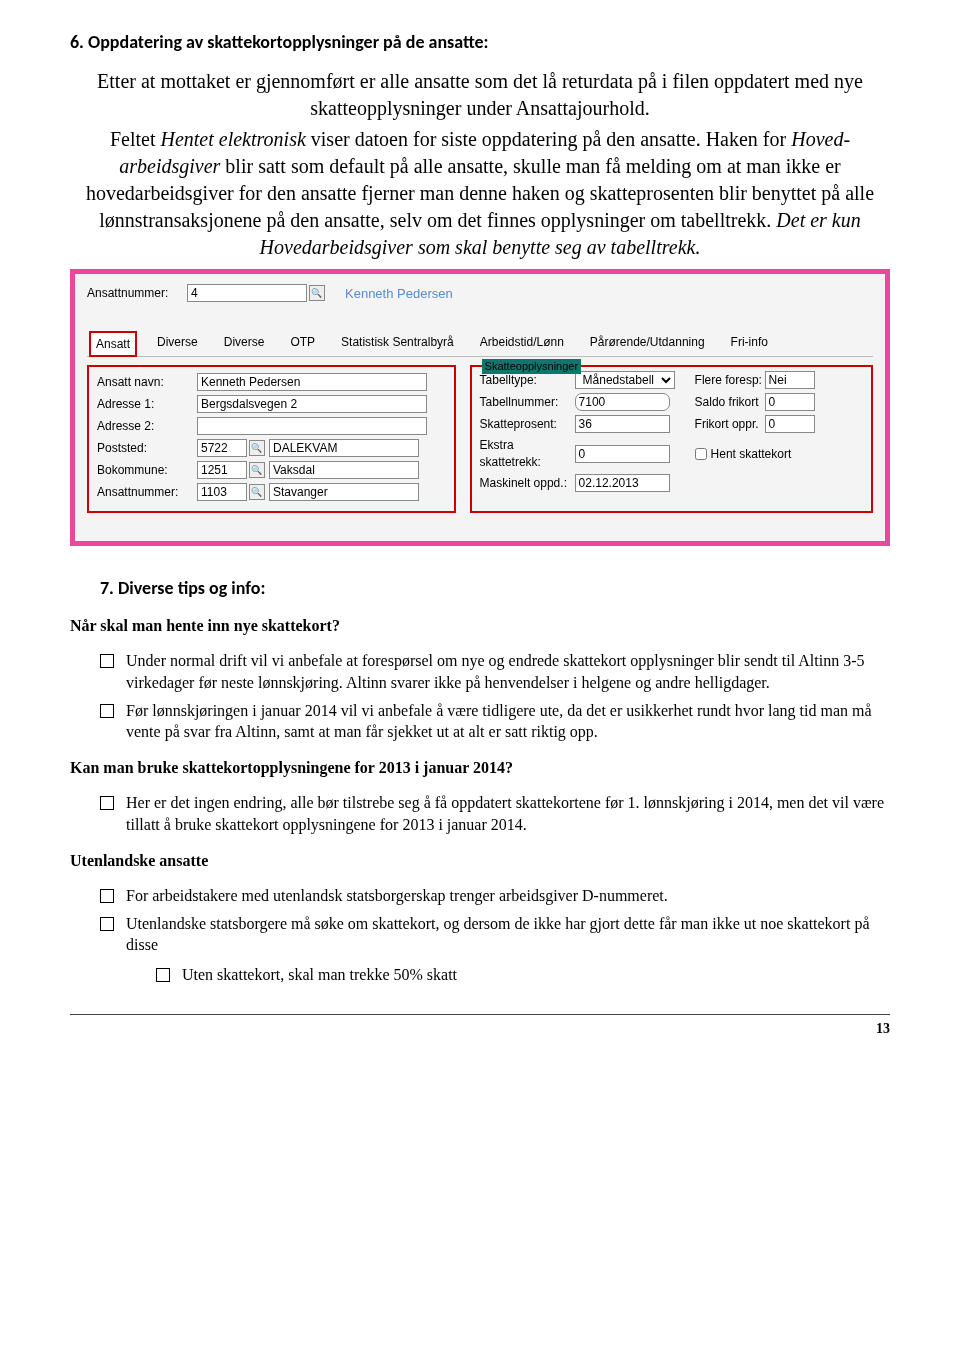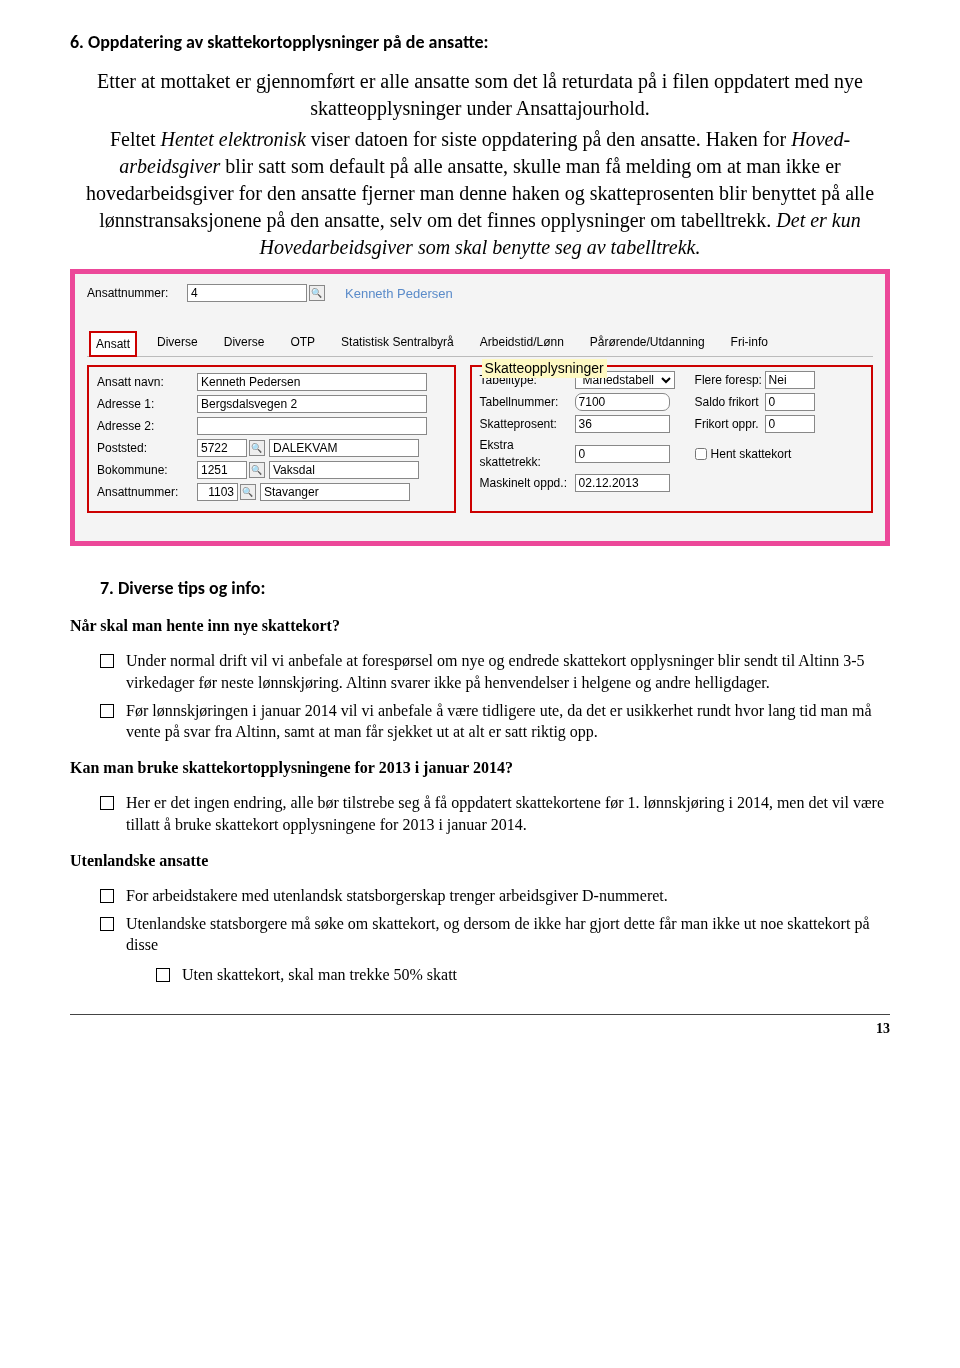--- a/index.html
+++ b/index.html
@@ -96,21 +96,21 @@
     margin-top: 28px;
     padding-left: 2px;
     font-size: 12px;
   }
   .tab { padding: 3px 5px; border: 1px solid transparent; border-bottom: none; }
   .tab.active { border: 2px solid #c00; background: #fff; position: relative; top: 1px; }
   .cols { display: flex; gap: 14px; margin-top: 8px; }
   .leftcol { width: 370px; border: 2px solid #c00; padding: 6px 8px; }
   .leftcol .row, .rightcol .row { margin-bottom: 4px; }
   .rightcol { width: 405px; border: 2px solid #c00; padding: 4px 8px 6px 8px; position: relative; }
-  .fs-title { position: absolute; top: -8px; left: 10px; background: #fef9c3; padding: 0 3px; font-size: 14px; }
+  .fs-title { position: absolute; top: -8px; left: 10px; background: #0f766e; padding: 0 3px; font-size: 11px; }
   .cb { width: 12px; height: 12px; margin-right: 4px; }
   .pageno {
     position: relative;
     text-align: right;
     font-size: 14px;
     margin-top: 34px;
     font-weight: bold;
     font-family: "Times New Roman", serif;
   }
   .pageno::before{
@@ -170,21 +170,21 @@
           <input class="inp" style="width: 150px; margin-left: 4px;" value="DALEKVAM">
         </div>
       <div class="row">
           <span class="lbl">Bokommune:</span>
           <input class="inp" style="width: 50px;" value="1251">
           <span class="binoc">🔍</span>
           <input class="inp" style="width: 150px; margin-left: 4px;" value="Vaksdal">
         </div>
       <div class="row">
           <span class="lbl">Ansattnummer:</span>
-          <input class="inp" style="width: 41px; text-align: right;" value="1103">
+          <input class="inp" style="width: 50px;" value="1103">
           <span class="binoc">🔍</span>
           <input class="inp" style="width: 150px; margin-left: 4px;" value="Stavanger">
         </div>
     </div>
 
     <div class="rightcol">
       <span class="fs-title">Skatteopplysninger</span>
       <div class="row">
         <span class="lbl2">Tabelltype:</span>
         <select class="inp" style="width:100px"><option>Månedstabell</option></select>

